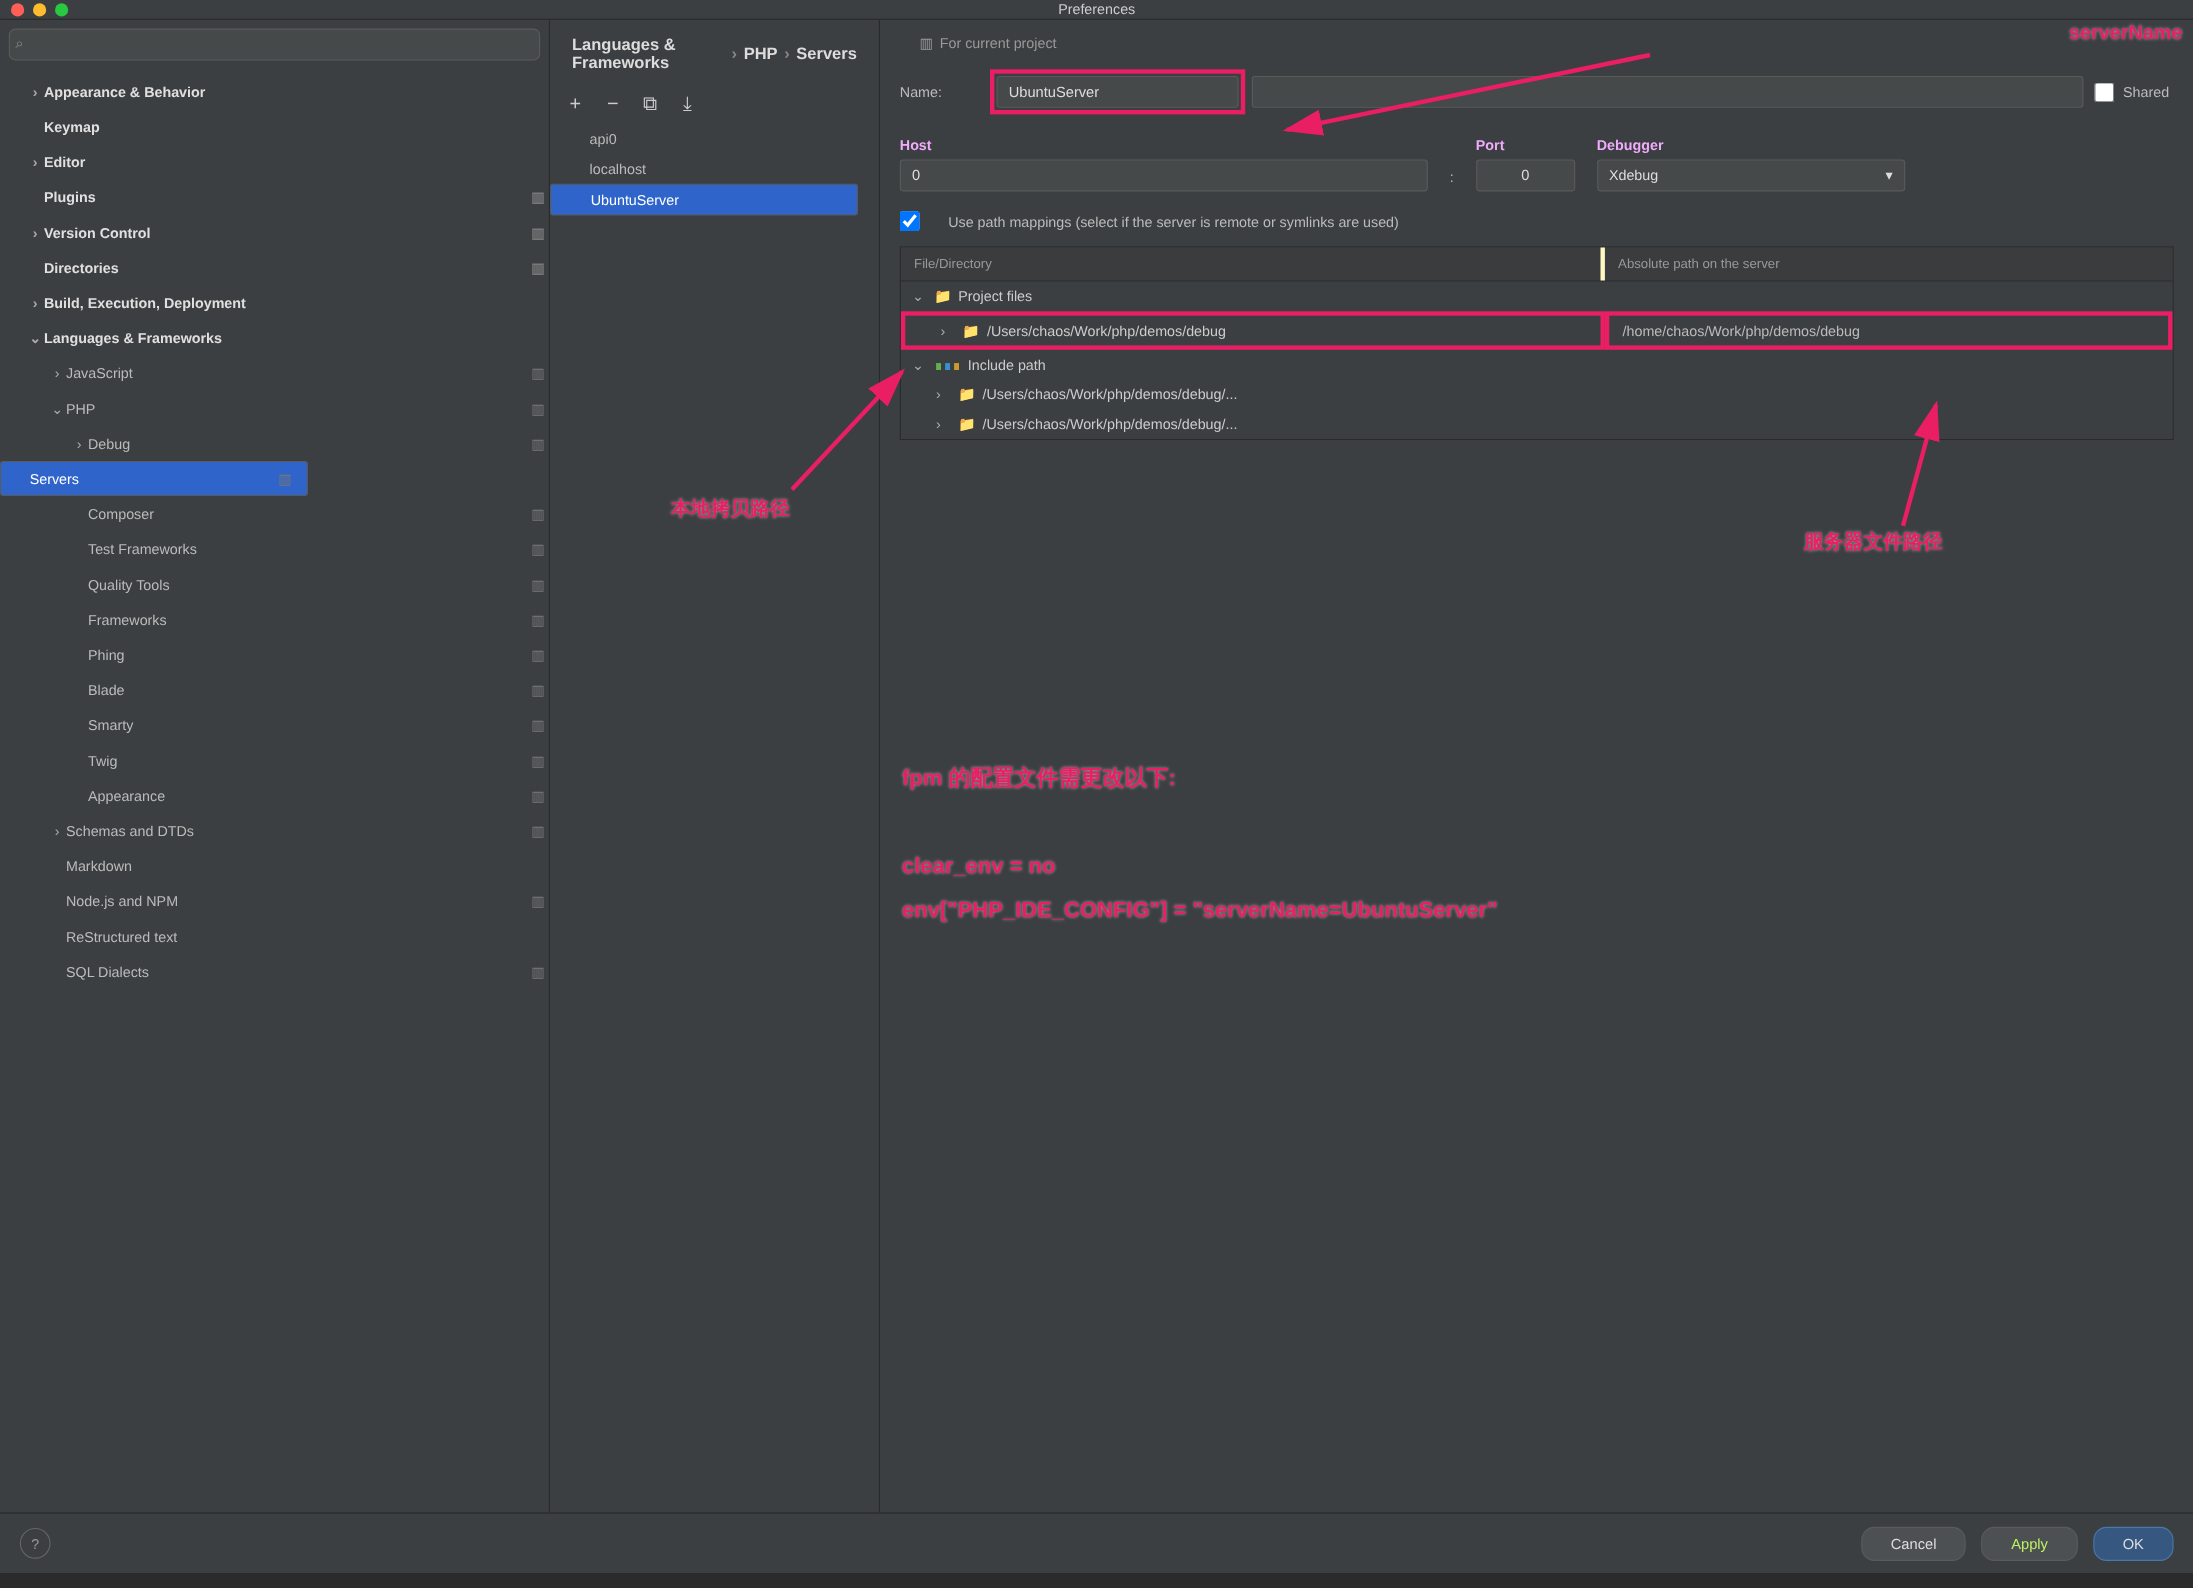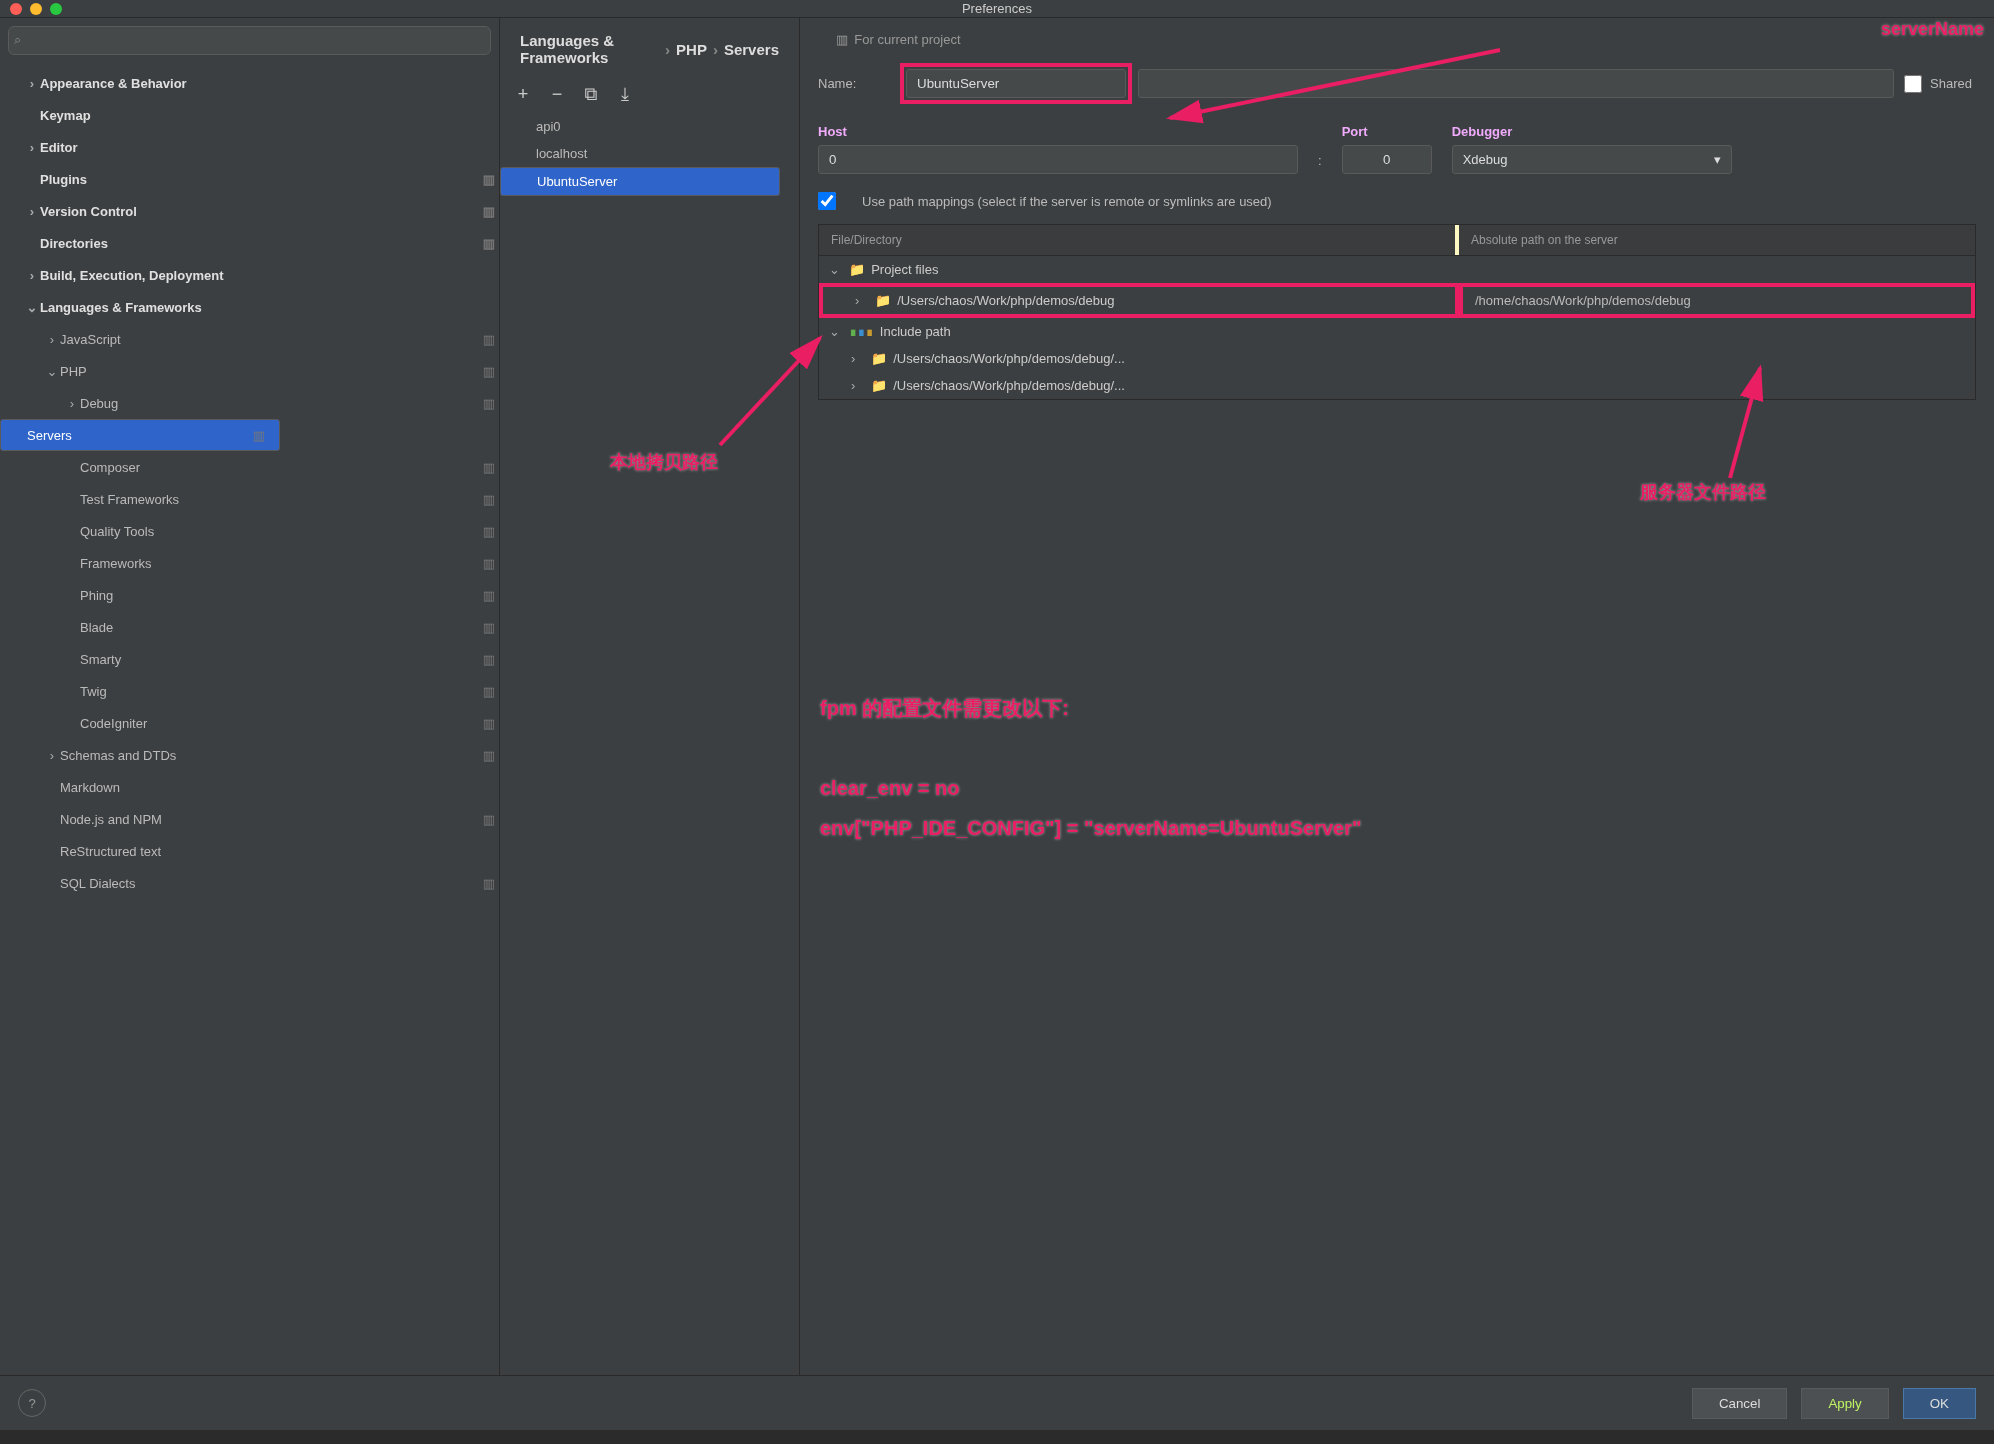--- a/index.html
+++ b/index.html
@@ -76,21 +76,21 @@
 .row .c2 { flex:1; padding: 6px 12px; }
 .row .chv { width:14px; color:#aaa; }
 .row .fld { color:#aaa; }
 .row .txt { color:#ccc; }
 .boxed { border: 4px solid #e91e63; }
 
 
 .footer { height:55px; background:#3c3f41; border-top:1px solid #2a2a2a; display:flex; align-items:center; padding: 0 18px; gap: 14px; }
 .footer .help { width:28px; height:28px; border:1px solid #666; border-radius:50%; display:flex; align-items:center; justify-content:center; color:#999;}
 .footer .spacer { flex:1; }
-.btn { padding: 7px 26px; border-radius:0; border:1px solid #5a5a5a; background:#4c5052; color:#ddd; cursor:pointer;}
+.btn { padding: 7px 26px; border-radius:12px; border:1px solid #5a5a5a; background:#4c5052; color:#ddd; cursor:pointer;}
 .btn.primary { background:#365880; border-color:#4a78a8; }
 .btn.disabled { color:#bef264; }
 
 
 .ann { position:absolute; color:#e91e63; font-weight:700; font-size:18px; pointer-events:none; text-shadow: 0 0 3px #fff8; }
 .arrow { stroke:#e91e63; stroke-width:4; fill:none; }
 .arrowhead { fill:#e91e63; }
 svg.overlay { position:absolute; top:0; left:0; pointer-events:none; }
 </style>
 </head>
@@ -208,21 +208,21 @@
           <span class="lbl">Smarty</span>
           <span class="proj">▥</span>
         </div>
         <div class="tree-item ind2">
           <span class="chev"></span>
           <span class="lbl">Twig</span>
           <span class="proj">▥</span>
         </div>
         <div class="tree-item ind2">
           <span class="chev"></span>
-          <span class="lbl">CodeIgniter</span>
+          <span class="lbl">Appearance</span>
           <span class="proj">▥</span>
         </div>
         <div class="tree-item ind1">
           <span class="chev">›</span>
           <span class="lbl">Schemas and DTDs</span>
           <span class="proj">▥</span>
         </div>
         <div class="tree-item ind1">
           <span class="chev"></span>
           <span class="lbl">Markdown</span>

